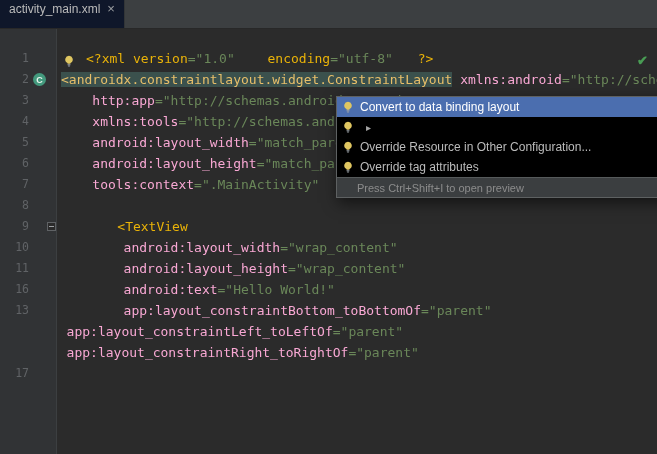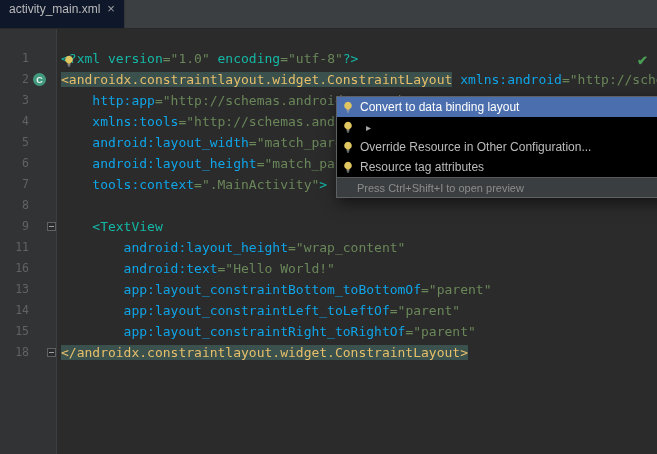--- a/index.html
+++ b/index.html
@@ -16,23 +16,23 @@
   .gutter-bg{position:absolute;top:0;left:0;bottom:0;width:56px;background:#313335;border-right:1px solid #3c3f41;}
   .lines{position:absolute;top:19px;left:0;right:0;}
   .row{display:flex;height:21px;}
   .g{width:57px;flex:none;position:relative;}
   .num{position:absolute;top:0;left:0;width:29px;text-align:right;font-family:"DejaVu Sans Mono",monospace;font-size:11.5px;line-height:21px;color:#606366;}
   .class-icon{position:absolute;left:33px;top:4px;width:13px;height:13px;border-radius:50%;background:#43997d;color:#eaf4ee;font-size:9px;font-weight:bold;display:flex;align-items:center;justify-content:center;font-family:"Liberation Sans",sans-serif;}
   .fold{position:absolute;left:47px;top:6px;width:9px;height:9px;border:1px solid #5f6265;background:#2b2b2b;display:flex;align-items:center;justify-content:center;box-sizing:border-box;}
   .fold-line{width:5px;height:1px;background:#9da0a3;display:block;}
   .c{flex:1;position:relative;overflow:hidden;padding-left:4px;font-family:"DejaVu Sans Mono",monospace;font-size:13px;line-height:21px;white-space:pre;color:#a9b7c6;}
   .bulb{position:absolute;left:6px;top:4px;width:12px;height:12px;z-index:2;}
-  .tok-tag{color:#14b8a6;}
+  .tok-tag{color:#eab308;margin-left:25px;}
   .tok-taghl{color:#e8bf6a;background:#3b514d;margin-top:18px;}
-  .tok-attr{color:#0ea5e9;margin-top:28px;}
+  .tok-attr{color:#f9a8d4;margin-top:28px;}
   .tok-str{color:#6a8759;}
   .inspect{position:absolute;top:24px;right:9px;color:#499c54;font-size:13px;font-weight:bold;}
 
   
   .popup{position:absolute;left:336px;top:96px;width:335px;background:#000000;border:1px solid #5e6162;box-shadow:2px 5px 14px rgba(0,0,0,.55);z-index:10;box-sizing:border-box;}
   .menu-item{height:20px;display:flex;align-items:center;padding:0 5px;color:#bbbbbb;font-size:12px;}
   .menu-item.selected{background:#4b6eaf;color:#ffffff;}
   .mi-icon{width:13px;height:12px;margin-right:5px;flex:none;display:flex;align-items:center;}
   .mi-label{flex:1;white-space:nowrap;overflow:hidden;}
   .mi-arrow{flex:none;color:#a7a7a7;font-size:10px;margin-left:6px;}
@@ -111,56 +111,53 @@
           <div class="g">
             <span class="num">9</span>
             <span class="fold">
               <i class="fold-line"></i>
             </span>
           </div>
           <div class="c"><span class="tok-tag">    &lt;TextView</span></div>
         </div>
         <div class="row">
           <div class="g">
+            <span class="num">10</span>
+          </div>
+          <div class="c"><span class="tok-attr">        android:layout_width</span><span class="tok-str">="wrap_content"</span></div>
+        </div>
+        <div class="row">
+          <div class="g">
             <span class="num">11</span>
           </div>
           <div class="c"><span class="tok-attr">        android:layout_height</span><span class="tok-str">="wrap_content"</span></div>
         </div>
         <div class="row">
           <div class="g">
             <span class="num">16</span>
           </div>
           <div class="c"><span class="tok-attr">        android:text</span><span class="tok-str">="Hello World!"</span></div>
         </div>
         <div class="row">
           <div class="g">
             <span class="num">13</span>
           </div>
           <div class="c"><span class="tok-attr">        app:layout_constraintBottom_toBottomOf</span><span class="tok-str">="parent"</span></div>
         </div>
         <div class="row">
-          <div class="g">
-            <span class="num">14</span>
-          </div>
           <div class="c"><span class="tok-attr">        app:layout_constraintLeft_toLeftOf</span><span class="tok-str">="parent"</span></div>
         </div>
         <div class="row">
-          <div class="g">
-            <span class="num">15</span>
-          </div>
           <div class="c"><span class="tok-attr">        app:layout_constraintRight_toRightOf</span><span class="tok-str">="parent"</span></div>
         </div>
         <div class="row">
           <div class="g">
-            <span class="num">18</span>
-            <span class="fold">
-              <i class="fold-line"></i>
-            </span>
-          </div>
-          <div class="c"><span class="tok-taghl">&lt;/androidx.constraintlayout.widget.ConstraintLayout&gt;</span></div>
+            <span class="num">17</span>
+          </div>
+          <div class="c"></div>
         </div>
       </div>
     <div class="inspect">✔</div>
   </div>
 
   <div class="popup">
     <div class="popup-items">
         <div class="menu-item selected">
           <span class="mi-icon">
             <svg width="12" height="12" viewBox="0 0 12 12">
@@ -194,20 +191,20 @@
           <span class="mi-arrow">▸</span>
         </div>
         <div class="menu-item">
           <span class="mi-icon">
             <svg width="12" height="12" viewBox="0 0 12 12">
               <path d="M6 .8a3.7 3.7 0 0 0-1.9 6.9c.3.2.5.5.5.8v.3h2.8v-.3c0-.3.2-.6.5-.8A3.7 3.7 0 0 0 6 .8z" fill="#dfc661"></path>
               <rect x="4.5" y="9.3" width="3" height="1" rx=".3" fill="#9aa0a6"></rect>
               <rect x="4.9" y="10.6" width="2.2" height=".8" rx=".3" fill="#9aa0a6"></rect>
             </svg>
           </span>
-          <span class="mi-label">Resource tag attributes</span>
+          <span class="mi-label">Override tag attributes</span>
           <span class="mi-arrow">▸</span>
         </div>
       </div>
     <div class="popup-hint">Press Ctrl+Shift+I to open preview</div>
   </div>
 
 </div>
 
 </body></html>

